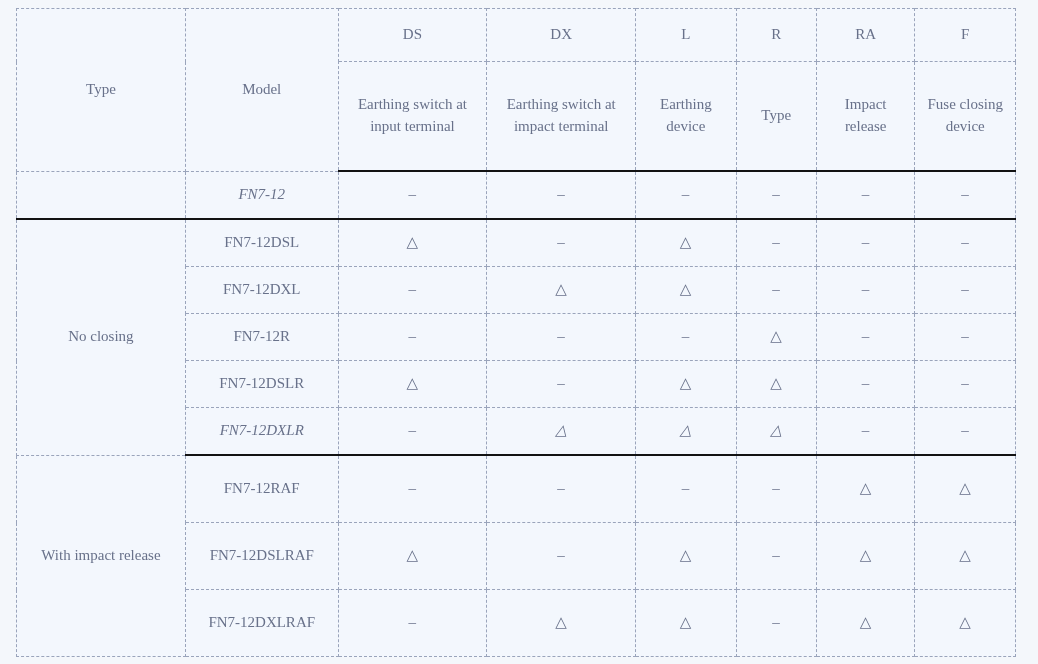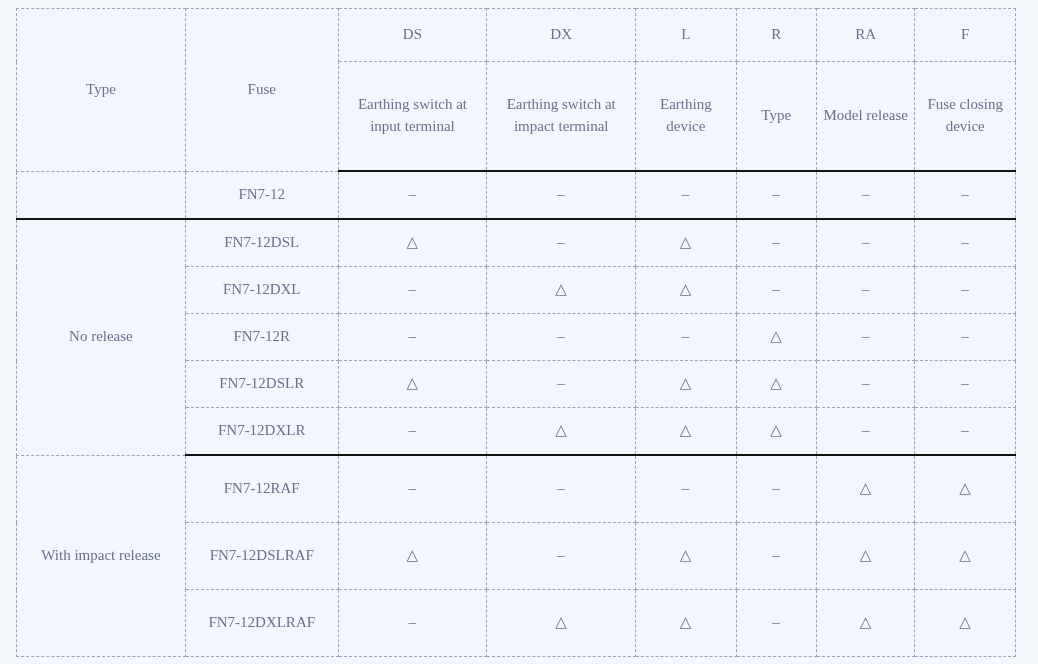--- a/index.html
+++ b/index.html
@@ -37,20 +37,21 @@
     background: #f3f7fd;
     padding: 4px 6px;
     line-height: 1.45;
   }
   
   .hdr-bottom td, .hdr-bottom th {
     border-bottom: 2px solid #121212 !important;
   }
   .grp-end td {
     border-bottom: 2px solid #121212 !important;
+    font-style: italic;
   }
   .top-row th {
     border-top: 1px dashed #9aa4bb;
   }
   .type-cell {
     width: 168px;
   }
   .model-cell {
     width: 152px;
   }
@@ -108,51 +109,51 @@
       <col class="col-dx">
       <col class="col-l">
       <col class="col-r">
       <col class="col-ra">
       <col class="col-f">
     </colgroup>
     <tbody>
 
       <tr class="code-row top-row">
         <th rowspan="2" class="type-label">Type</th>
-        <th rowspan="2">Fuse</th>
+        <th rowspan="2">Model</th>
         <th>DS</th>
         <th>DX</th>
         <th>L</th>
         <th>R</th>
         <th>RA</th>
         <th>F</th>
       </tr>
 
       <tr class="desc-row hdr-bottom">
         <td>Earthing switch at input terminal</td>
         <td>Earthing switch at impact terminal</td>
         <td>Earthing device</td>
         <td>Type</td>
-        <td>Model release</td>
+        <td>Impact release</td>
         <td>Fuse closing device</td>
       </tr>
 
       <tr class="body-row grp-end">
         <td></td>
         <td class="model-name">FN7-12</td>
         <td class="mark">–</td>
         <td class="mark">–</td>
         <td class="mark">–</td>
         <td class="mark">–</td>
         <td class="mark">–</td>
         <td class="mark">–</td>
       </tr>
 
       <tr class="body-row">
-        <td rowspan="5" class="type-label">No release</td>
+        <td rowspan="5" class="type-label">No closing</td>
         <td class="model-name">FN7-12DSL</td>
         <td class="mark">△</td>
         <td class="mark">–</td>
         <td class="mark">△</td>
         <td class="mark">–</td>
         <td class="mark">–</td>
         <td class="mark">–</td>
       </tr>
       <tr class="body-row">
         <td class="model-name">FN7-12DXL</td>

